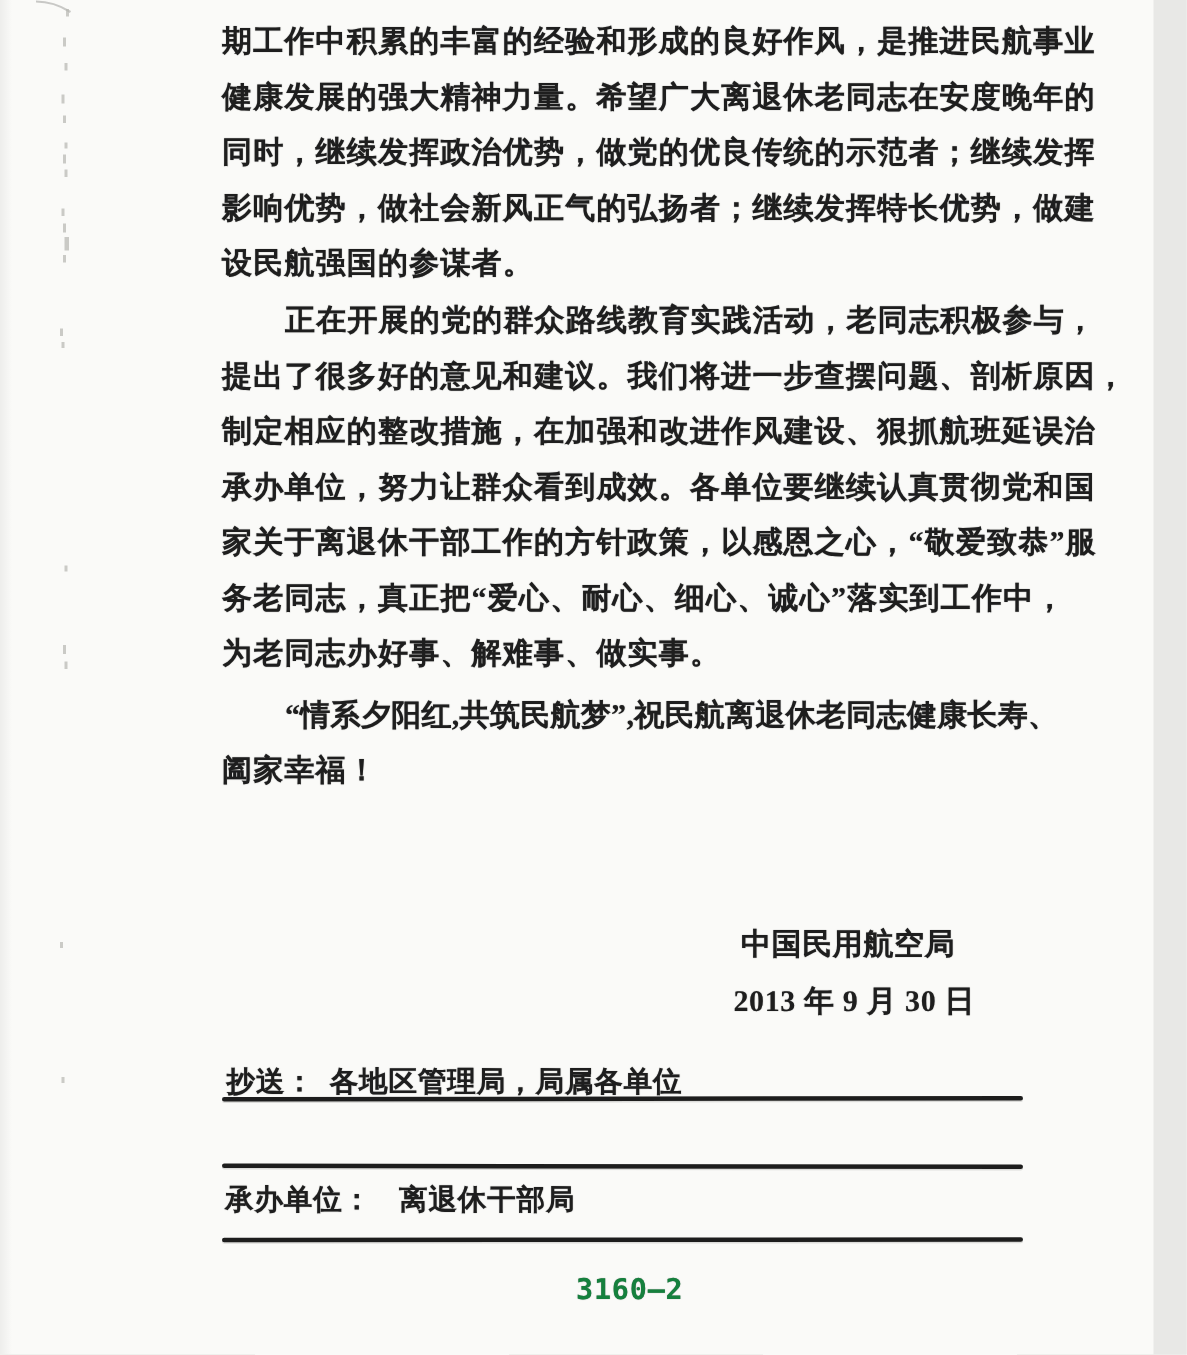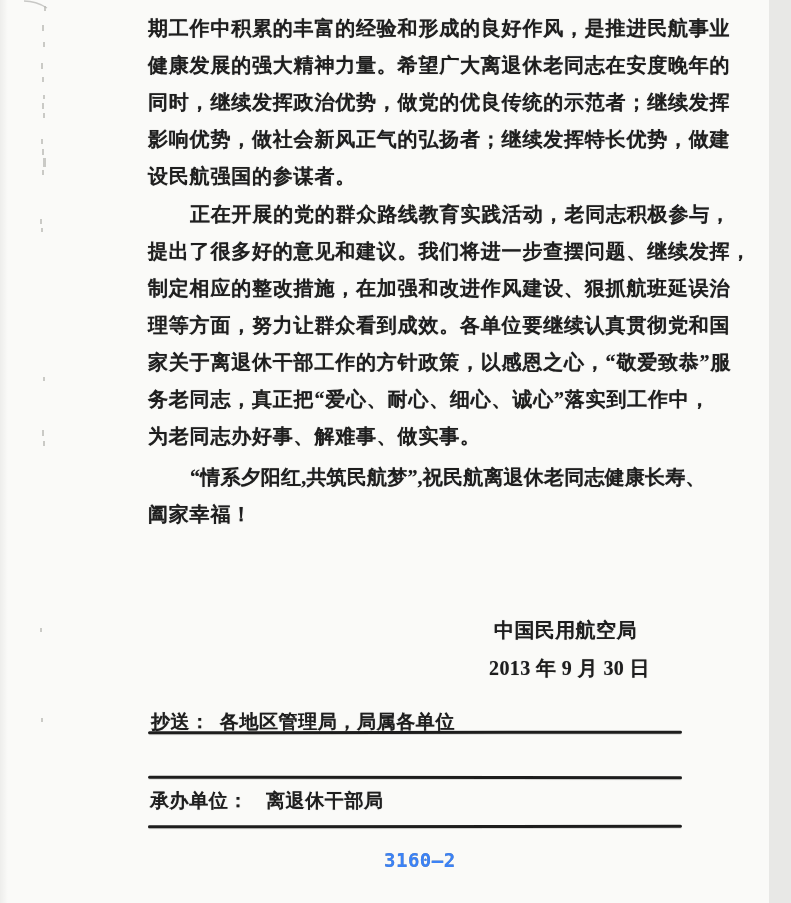--- a/index.html
+++ b/index.html
@@ -88,21 +88,21 @@
   .form-number {
     position: absolute;
     left: 384px;
     top: 848px;
     height: 24px;
     line-height: 24px;
     font-size: 19px;
     font-weight: 700;
     letter-spacing: 0.5px;
     font-family: "DejaVu Sans Mono", "Liberation Mono", monospace;
-    color: #3b82f6;
+    color: #15803d;
     text-shadow: 0 0 0.6px rgba(20,20,20,0.5);
   }
 </style>
 </head>
 <body>
 
 <div class="page">
 
   <svg class="artifacts" width="791" height="903" viewBox="0 0 791 903">
     <path d="M24,1 Q36,1 47,8" stroke="#adadaa" stroke-width="1.4" fill="none" opacity="0.65"></path>
@@ -128,23 +128,23 @@
       <rect x="41" y="718" width="2" height="4"></rect>
     </g>
   </svg>
 
   <div class="line" style="top:14px">期工作中积累的丰富的经验和形成的良好作风，是推进民航事业</div>
   <div class="line" style="top:51px">健康发展的强大精神力量。希望广大离退休老同志在安度晚年的</div>
   <div class="line" style="top:88px">同时，继续发挥政治优势，做党的优良传统的示范者；继续发挥</div>
   <div class="line" style="top:125px">影响优势，做社会新风正气的弘扬者；继续发挥特长优势，做建</div>
   <div class="line" style="top:162px">设民航强国的参谋者。</div>
   <div class="line indent" style="top:200px">正在开展的党的群众路线教育实践活动，老同志积极参与，</div>
-  <div class="line" style="top:237px">提出了很多好的意见和建议。我们将进一步查摆问题、继续发挥，</div>
+  <div class="line" style="top:237px">提出了很多好的意见和建议。我们将进一步查摆问题、剖析原因，</div>
   <div class="line" style="top:274px">制定相应的整改措施，在加强和改进作风建设、狠抓航班延误治</div>
-  <div class="line" style="top:311px">理等方面，努力让群众看到成效。各单位要继续认真贯彻党和国</div>
+  <div class="line" style="top:311px">承办单位，努力让群众看到成效。各单位要继续认真贯彻党和国</div>
   <div class="line" style="top:348px">家关于离退休干部工作的方针政策，以感恩之心，“敬爱致恭”服</div>
   <div class="line" style="top:385px">务老同志，真正把“爱心、耐心、细心、诚心”落实到工作中，</div>
   <div class="line" style="top:422px">为老同志办好事、解难事、做实事。</div>
   <div class="line indent tight" style="top:463px">“情系夕阳红,共筑民航梦”,祝民航离退休老同志健康长寿、</div>
   <div class="line" style="top:500px">阖家幸福！</div>
 
   <div class="sig sig-org">中国民用航空局</div>
   <div class="sig sig-date">2013 年 9 月 30 日</div>
 
   <div class="rule rule-1"></div>

